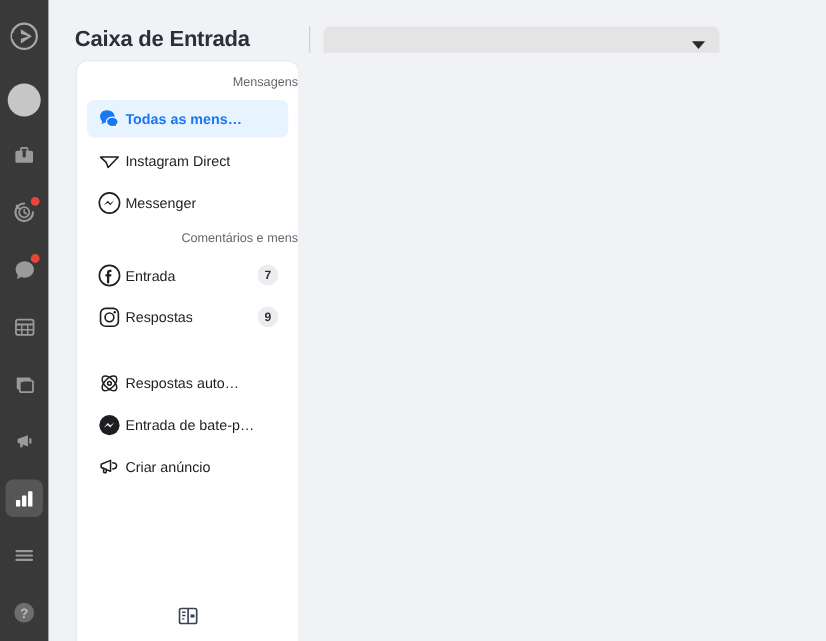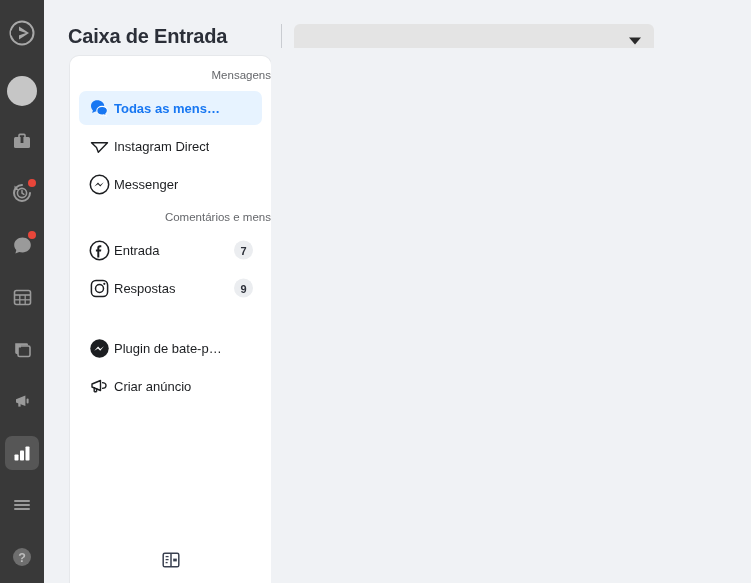--- a/index.html
+++ b/index.html
@@ -287,29 +287,39 @@
             <circle cx="10.5" cy="10.5" r="4" fill="none" stroke="#1C1E21" stroke-width="1.5"></circle>
             <circle cx="15.3" cy="5.8" r="1.1" fill="#1C1E21"></circle>
           </svg>
         </span>
         <span class="mi-label">Respostas</span>
         <span class="badge">9</span>
       </div>
 
       <div class="gap"></div>
 
+      <div class="menu-item">
+        <span class="mi-icon">
+          <svg width="21" height="21" viewBox="0 0 21 21">
+            <ellipse cx="10.5" cy="10.5" rx="8.4" ry="4.4" fill="none" stroke="#1C1E21" stroke-width="1.4" transform="rotate(45 10.5 10.5)"></ellipse>
+            <ellipse cx="10.5" cy="10.5" rx="8.4" ry="4.4" fill="none" stroke="#1C1E21" stroke-width="1.4" transform="rotate(-45 10.5 10.5)"></ellipse>
+            <circle cx="10.5" cy="10.5" r="1.7" fill="none" stroke="#1C1E21" stroke-width="1.4"></circle>
+          </svg>
+        </span>
+        <span class="mi-label">Respostas auto…</span>
+      </div>
 
       <div class="menu-item">
         <span class="mi-icon">
           <svg width="21" height="21" viewBox="0 0 21 21">
             <circle cx="10.5" cy="10.5" r="9.2" fill="#1C1E21"></circle>
             <path d="M5.3 12.8 L9.1 8.5 L11.3 10.9 L14.9 8.2 L11.2 12.7 L9.0 10.4 Z" fill="#FFFFFF"></path>
           </svg>
         </span>
-        <span class="mi-label">Plugin de bate-p…</span>
+        <span class="mi-label">Entrada de bate-p…</span>
       </div>
 
       <div class="menu-item">
         <span class="mi-icon">
           <svg width="21" height="21" viewBox="0 0 21 21">
             <path d="M3 8 L11.5 4.5 L11.5 14.5 L3 11 Z" fill="none" stroke="#1C1E21" stroke-width="1.4" stroke-linejoin="round"></path>
             <path d="M13 6.6 C15.4 6.6 17 7.9 17 9.5 C17 11.1 15.4 12.4 13 12.4" fill="none" stroke="#1C1E21" stroke-width="1.4"></path>
             <path d="M5.2 11 L5.2 15.8 M7.6 11.9 L7.6 15.8 M5.2 15.8 L7.6 15.8" fill="none" stroke="#1C1E21" stroke-width="1.4" stroke-linejoin="round"></path>
           </svg>
         </span>

